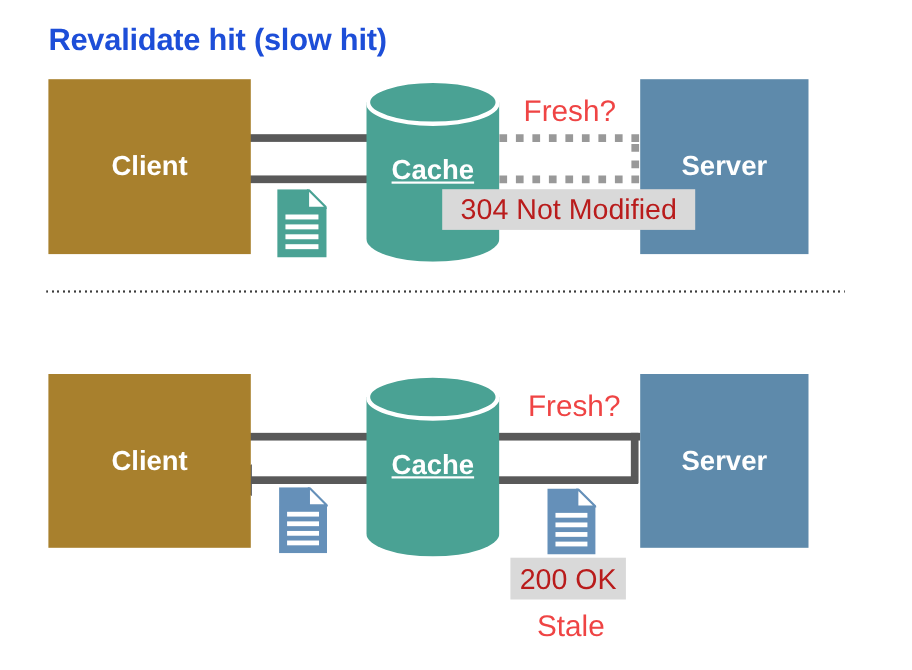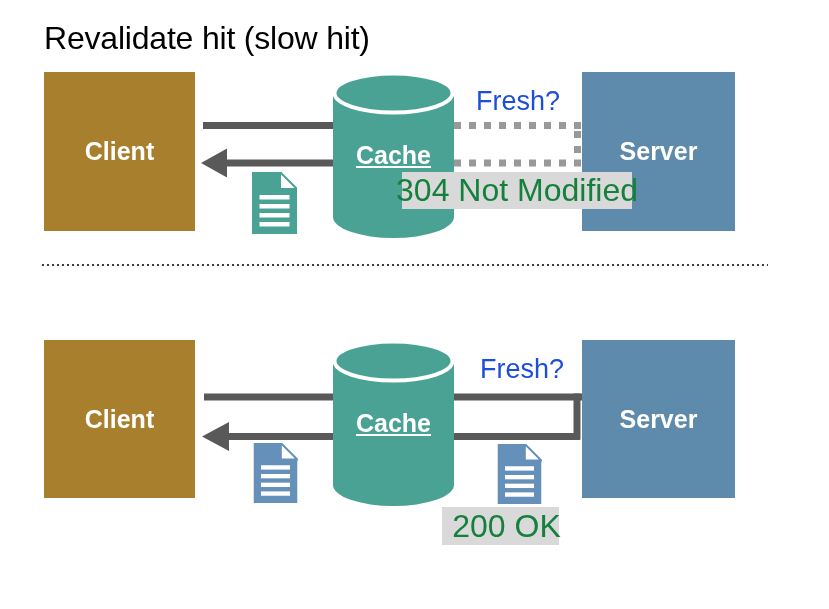--- a/index.html
+++ b/index.html
@@ -1,37 +1,37 @@
 <!DOCTYPE html>
 <html style="--client: #a8802d; --cache: #4aa294; --server: #5e8aab; --doc_blue: #6590b9; --arrow: #595959; --dotted: #999999; --label_bg: #d9d9d9; --text: #1f1f1f;"><head>
 <meta charset="utf-8">
 <style>
   html,body{margin:0;padding:0;background:#fff;}
   body{font-family:"Liberation Sans", sans-serif;}
   .canvas{position:relative;width:829px;height:609px;background:#fff;overflow:hidden;}
 
-  .title{position:absolute;font-size:32px;font-weight:400;color:#000000;white-space:nowrap;letter-spacing:-0.2px;}
+  .title{position:absolute;font-size:28px;font-weight:700;color:#1d4ed8;white-space:nowrap;letter-spacing:-0.2px;}
 
-  .box{position:absolute;width:151px;height:159px;display:flex;align-items:center;justify-content:center;z-index:2;}
+  .box{position:absolute;width:184px;height:159px;display:flex;align-items:center;justify-content:center;z-index:2;}
   .box.client{background:var(--client,#a8802d);}
   .box.server{background:var(--server,#5e8aab);width:153px;}
   .node-label{color:#fff;font-weight:700;font-size:25px;}
 
   svg.connectors{position:absolute;left:0;top:0;z-index:1;}
   .line{fill:var(--arrow,#595959);}
   .dotted{stroke:var(--dotted,#999999);stroke-width:7;fill:none;stroke-dasharray:7 8;}
 
   .cyl{position:absolute;z-index:2;}
   .cyl-label{position:absolute;z-index:3;display:flex;align-items:center;justify-content:center;
              color:#fff;font-weight:700;font-size:25px;width:121px;height:166px;pointer-events:none;text-decoration:underline;}
 
   .doc{position:absolute;z-index:3;}
 
-  .freetext{position:absolute;font-size:27px;color:#1d4ed8;text-align:center;white-space:nowrap;z-index:3;}
-  .badge{position:absolute;background:var(--label_bg,#d9d9d9);color:#15803d;font-size:32px;
+  .freetext{position:absolute;font-size:27px;color:#ef4444;text-align:center;white-space:nowrap;z-index:3;}
+  .badge{position:absolute;background:var(--label_bg,#d9d9d9);color:#b91c1c;font-size:26px;
          display:flex;align-items:center;justify-content:center;white-space:nowrap;z-index:4;}
 
   .divider{position:absolute;left:42px;top:264px;width:726px;height:2px;z-index:1;
            background-image:repeating-linear-gradient(90deg,#3d3d3d 0 2px,transparent 2px 5px);}
 </style>
 </head>
 <body style="background: rgb(255, 255, 255);">
 
 <div class="canvas">
 
@@ -118,16 +118,17 @@
     <g fill="#ffffff">
       <rect x="7.5" y="23" width="30" height="4.5"></rect>
       <rect x="7.5" y="32" width="30" height="4.5"></rect>
       <rect x="7.5" y="41" width="30" height="4.5"></rect>
       <rect x="7.5" y="50" width="30" height="4.5"></rect>
     </g>
   </svg>
 
   <div class="freetext" style="left:462px;top:354px;width:120px;">Fresh?</div>
 
-  <div class="badge" style="left:442px;top:507px;width:105px;height:38px;padding-left:12px;">200 OK</div>
+  <div class="badge" style="left:464px;top:507px;width:105px;height:38px;">200 OK</div>
 
+  <div class="freetext" style="left:459px;top:554px;width:120px;">Stale</div>
 
 </div>
 
 </body></html>

